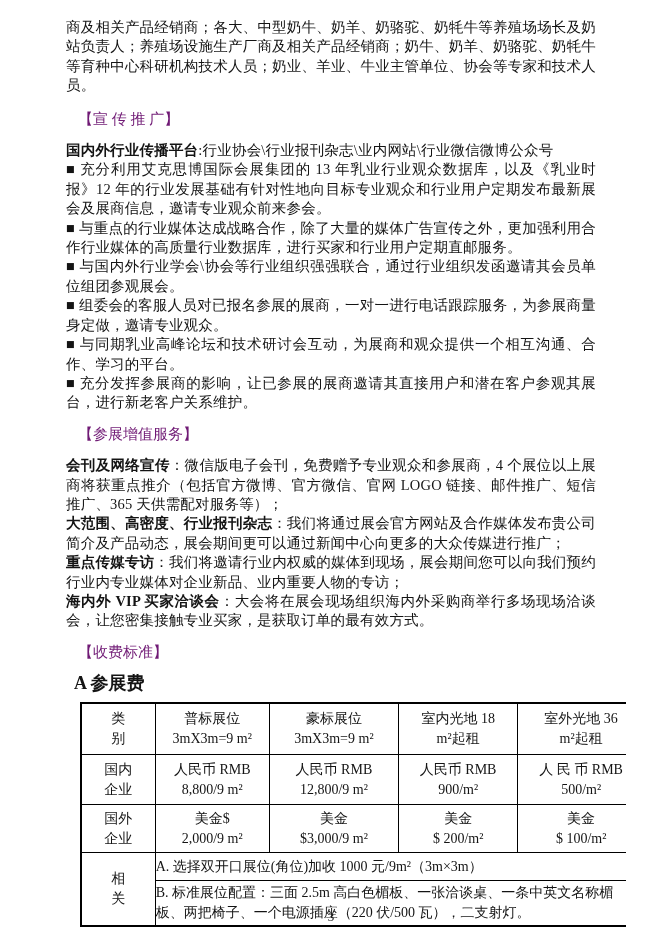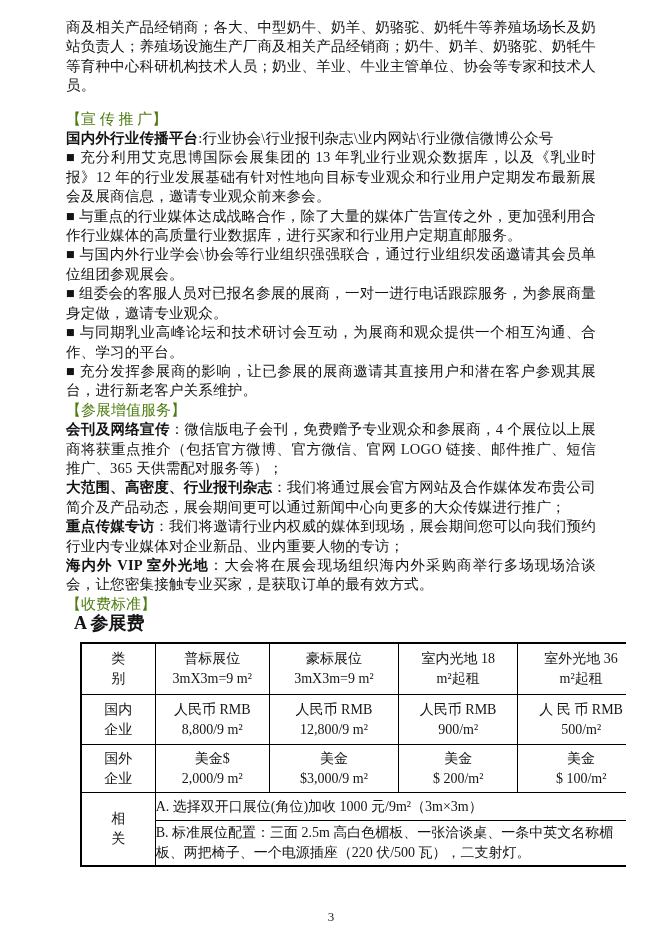--- a/index.html
+++ b/index.html
@@ -15,25 +15,25 @@
     overflow:hidden;
   }
   .para{
     margin:0;
     font-size:14.5px;
     line-height:19.4px;
     text-align:justify;
     letter-spacing:0.2px;
   }
   .red-heading{
-    margin:0;
+    margin:12px;
     font-size:15px;
     line-height:19.4px;
     font-weight:normal;
-    color:#4d7c0f;
+    color:#701a75;
   }
   .heading-gap{margin-top:14px;}
   .lead-label{font-weight:bold;}
   .subhead{
     margin:0;
     padding-left:8px;
     font-size:18px;
     line-height:19.4px;
     font-weight:bold;
     text-align:left;
@@ -85,21 +85,21 @@
   <p class="para">■ 与国内外行业学会\协会等行业组织强强联合，通过行业组织发函邀请其会员单位组团参观展会。</p>
   <p class="para">■ 组委会的客服人员对已报名参展的展商，一对一进行电话跟踪服务，为参展商量身定做，邀请专业观众。</p>
   <p class="para">■ 与同期乳业高峰论坛和技术研讨会互动，为展商和观众提供一个相互沟通、合作、学习的平台。</p>
   <p class="para">■ 充分发挥参展商的影响，让已参展的展商邀请其直接用户和潜在客户参观其展台，进行新老客户关系维护。</p>
 
   <h2 class="red-heading">【参展增值服务】</h2>
 
   <p class="para"><span class="lead-label">会刊及网络宣传</span><span>：微信版电子会刊，免费赠予专业观众和参展商，4 个展位以上展商将获重点推介（包括官方微博、官方微信、官网 LOGO 链接、邮件推广、短信推广、365 天供需配对服务等）；</span></p>
   <p class="para"><span class="lead-label">大范围、高密度、行业报刊杂志</span><span>：我们将通过展会官方网站及合作媒体发布贵公司简介及产品动态，展会期间更可以通过新闻中心向更多的大众传媒进行推广；</span></p>
   <p class="para"><span class="lead-label">重点传媒专访</span><span>：我们将邀请行业内权威的媒体到现场，展会期间您可以向我们预约行业内专业媒体对企业新品、业内重要人物的专访；</span></p>
-  <p class="para"><span class="lead-label">海内外 VIP 室外光地</span><span>：大会将在展会现场组织海内外采购商举行多场现场洽谈会，让您密集接触专业买家，是获取订单的最有效方式。</span></p>
+  <p class="para"><span class="lead-label">海内外 VIP 买家洽谈会</span><span>：大会将在展会现场组织海内外采购商举行多场现场洽谈会，让您密集接触专业买家，是获取订单的最有效方式。</span></p>
 
   <h2 class="red-heading">【收费标准】</h2>
 
   <p class="subhead">A 参展费</p>
 
   <table class="fee-table">
     <colgroup>
       <col style="width:74px">
       <col style="width:114px">
       <col style="width:129px">

